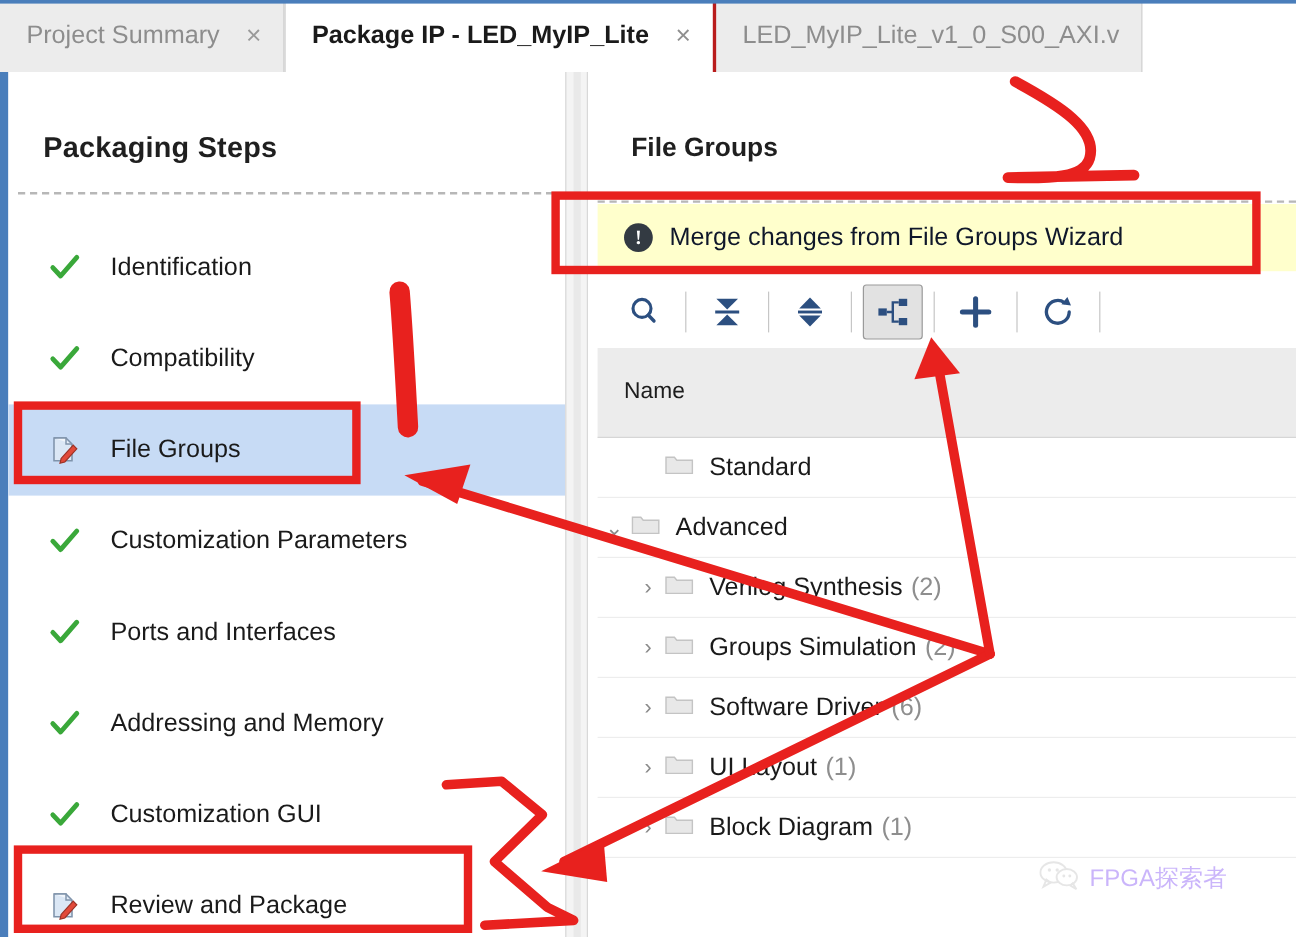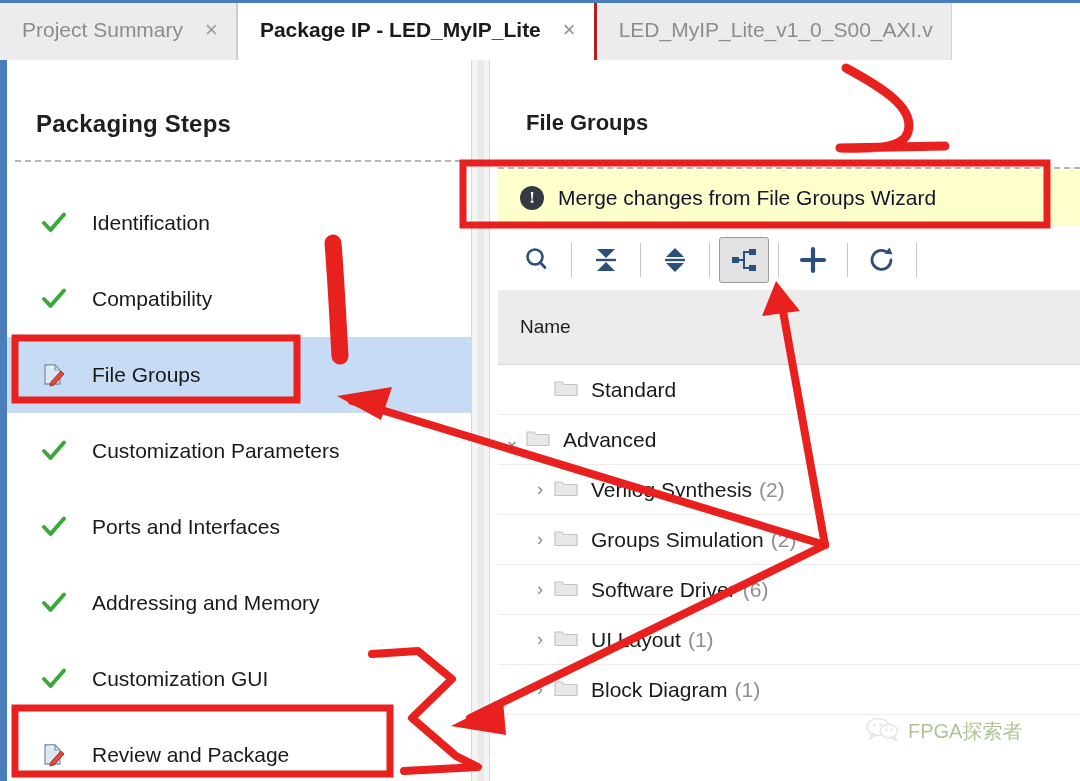--- a/index.html
+++ b/index.html
@@ -162,21 +162,21 @@
   }
   .tree-row .folder { flex: 0 0 28px; margin-right: 9px; }
   .tree-row .count { color: #8e8e8e; margin-left: 7px; }
 
   
   .watermark {
     position: absolute; left: 866px; top: 716px;
     display: flex; align-items: center; gap: 8px;
     opacity: .45;
   }
-  .wm-text { font-size: 20px; color: #4d7c0f; }
+  .wm-text { font-size: 20px; color: #8b5cf6; }
 
   
   .anno {
     position: absolute; left: 0; top: 0; width: 1080px; height: 781px;
     pointer-events: none;
   }
 </style>
 </head>
 <body>
 

